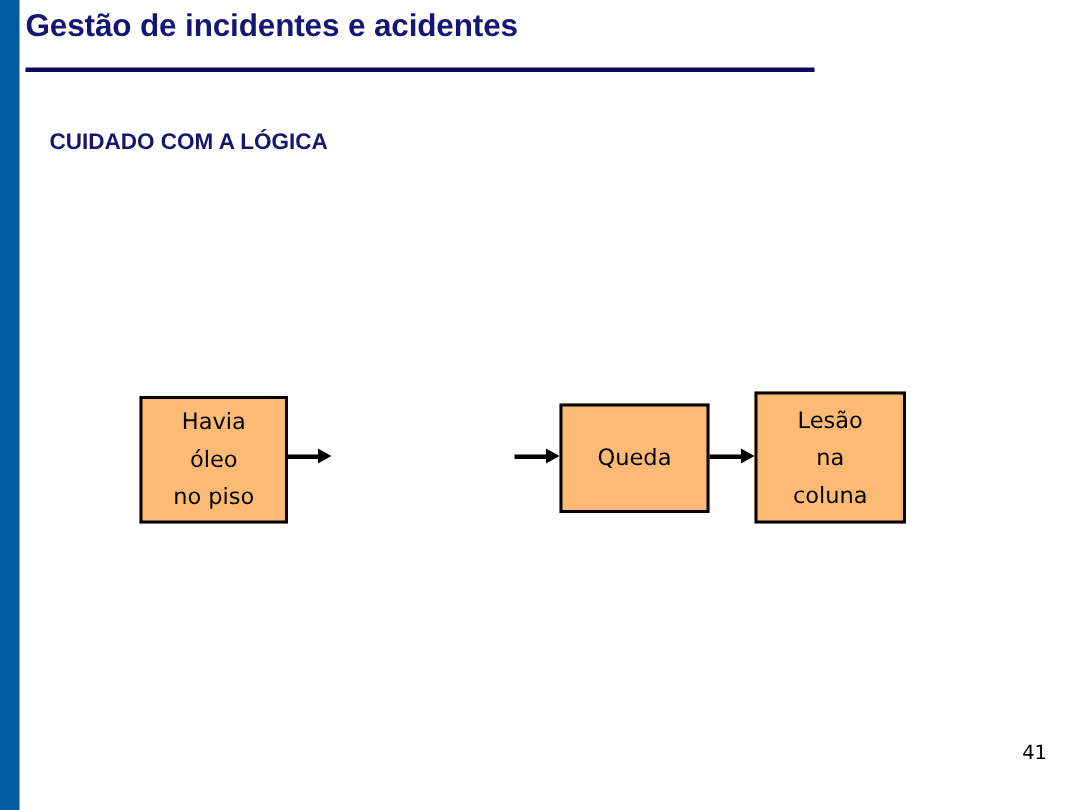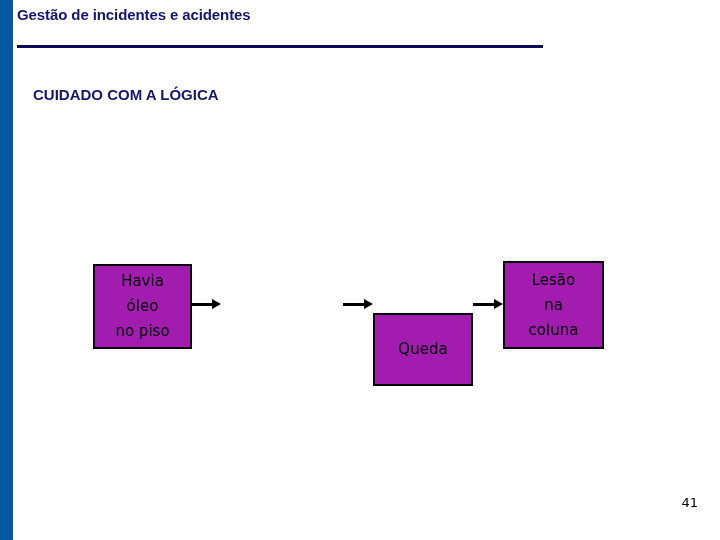--- a/index.html
+++ b/index.html
@@ -29,21 +29,21 @@
     height: 540px;
     background: #0459a1;
   }
 
   
   #title {
     position: absolute;
     left: 17px;
     top: 6px;
     width: 600px;
-    font-size: 15px;
+    font-size: 21px;
     font-weight: bold;
     color: #151574;
     font-family: "Liberation Sans", sans-serif;
     letter-spacing: -0.1px;
     white-space: nowrap;
   }
   #title-rule {
     position: absolute;
     left: 17px;
     top: 45px;
@@ -69,21 +69,21 @@
     position: absolute;
     left: 0;
     top: 0;
     width: 720px;
     height: 540px;
   }
   .fc-box {
     position: absolute;
     box-sizing: border-box;
     border: 2px solid #000000;
-    background: #a21caf;
+    background: #fdba74;
     color: #000000;
     font-family: "DejaVu Sans", sans-serif;
     font-size: 15px;
     display: flex;
     flex-direction: column;
     align-items: flex-end;
     justify-content: center;
     text-align: center;
     line-height: 1.0;
   }
@@ -91,21 +91,21 @@
     display: block;
     width: 100%;
     white-space: nowrap;
   }
   .fc-box.three-line .line {
     margin: 5px 0;
   }
 
   #box-havia   { left: 93px;  top: 264px; width: 99px;  height: 85px; }
   #box-escorregou { left: 221px; top: 269px; width: 122px; height: 73px; }
-  #box-queda   { left: 373px; top: 269px; width: 100px; height: 73px; margin-top: 44px; }
+  #box-queda   { left: 373px; top: 269px; width: 100px; height: 73px; }
   #box-lesao   { left: 503px; top: 261px; width: 101px;  height: 88px; }
 
   
   .fc-arrow {
     position: absolute;
     height: 12px;
   }
   .fc-arrow .shaft {
     position: absolute;
     left: 0;

